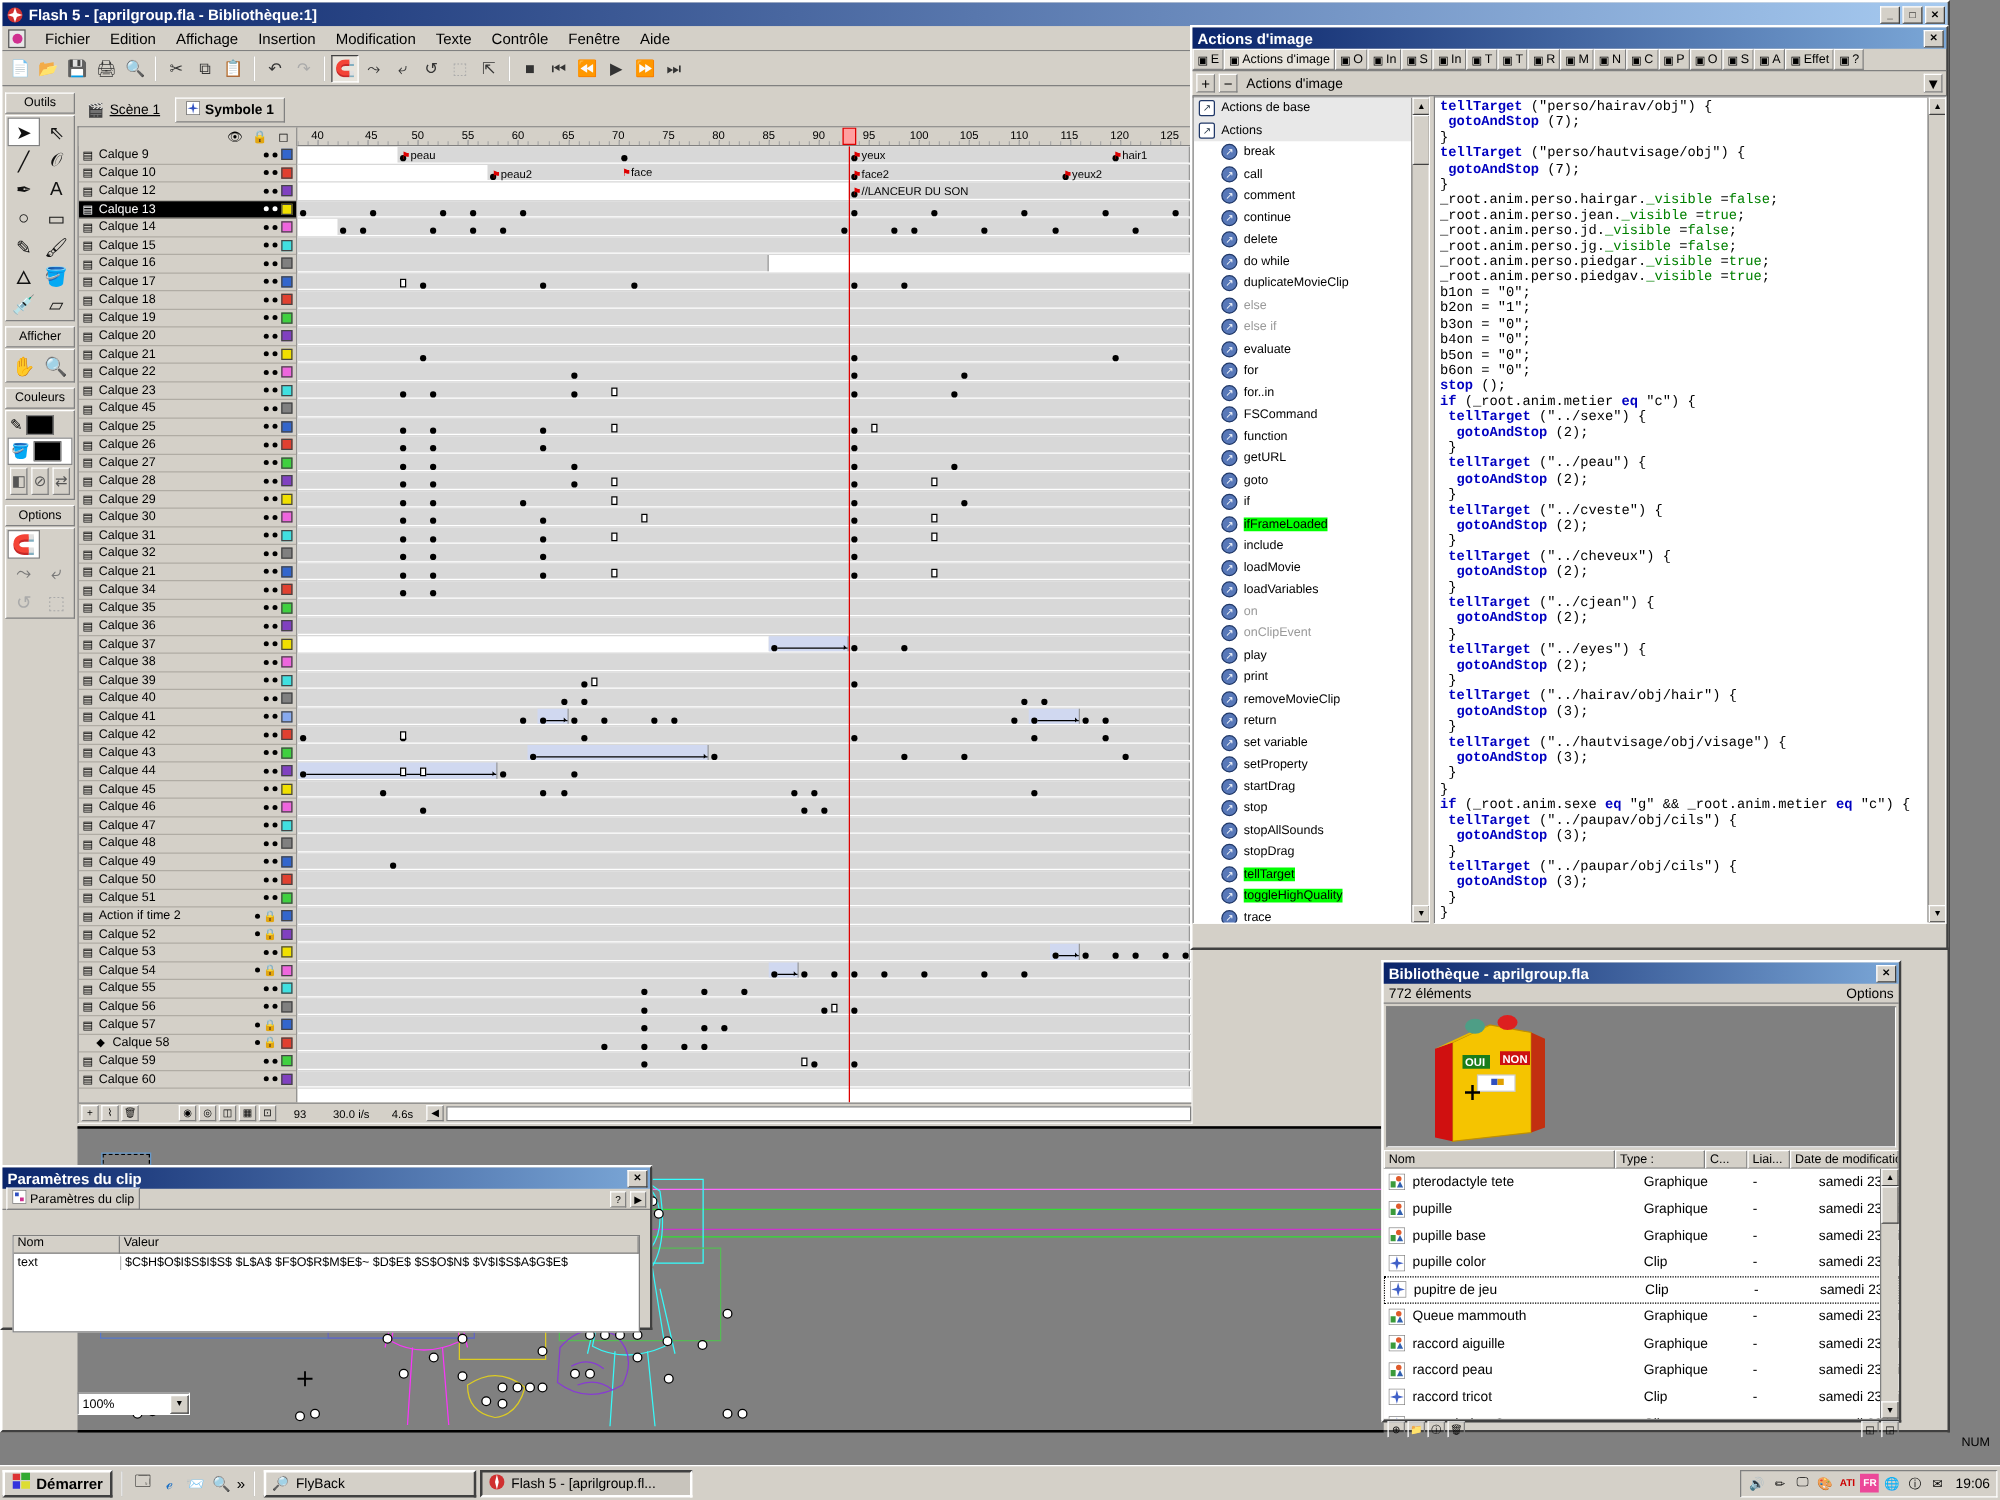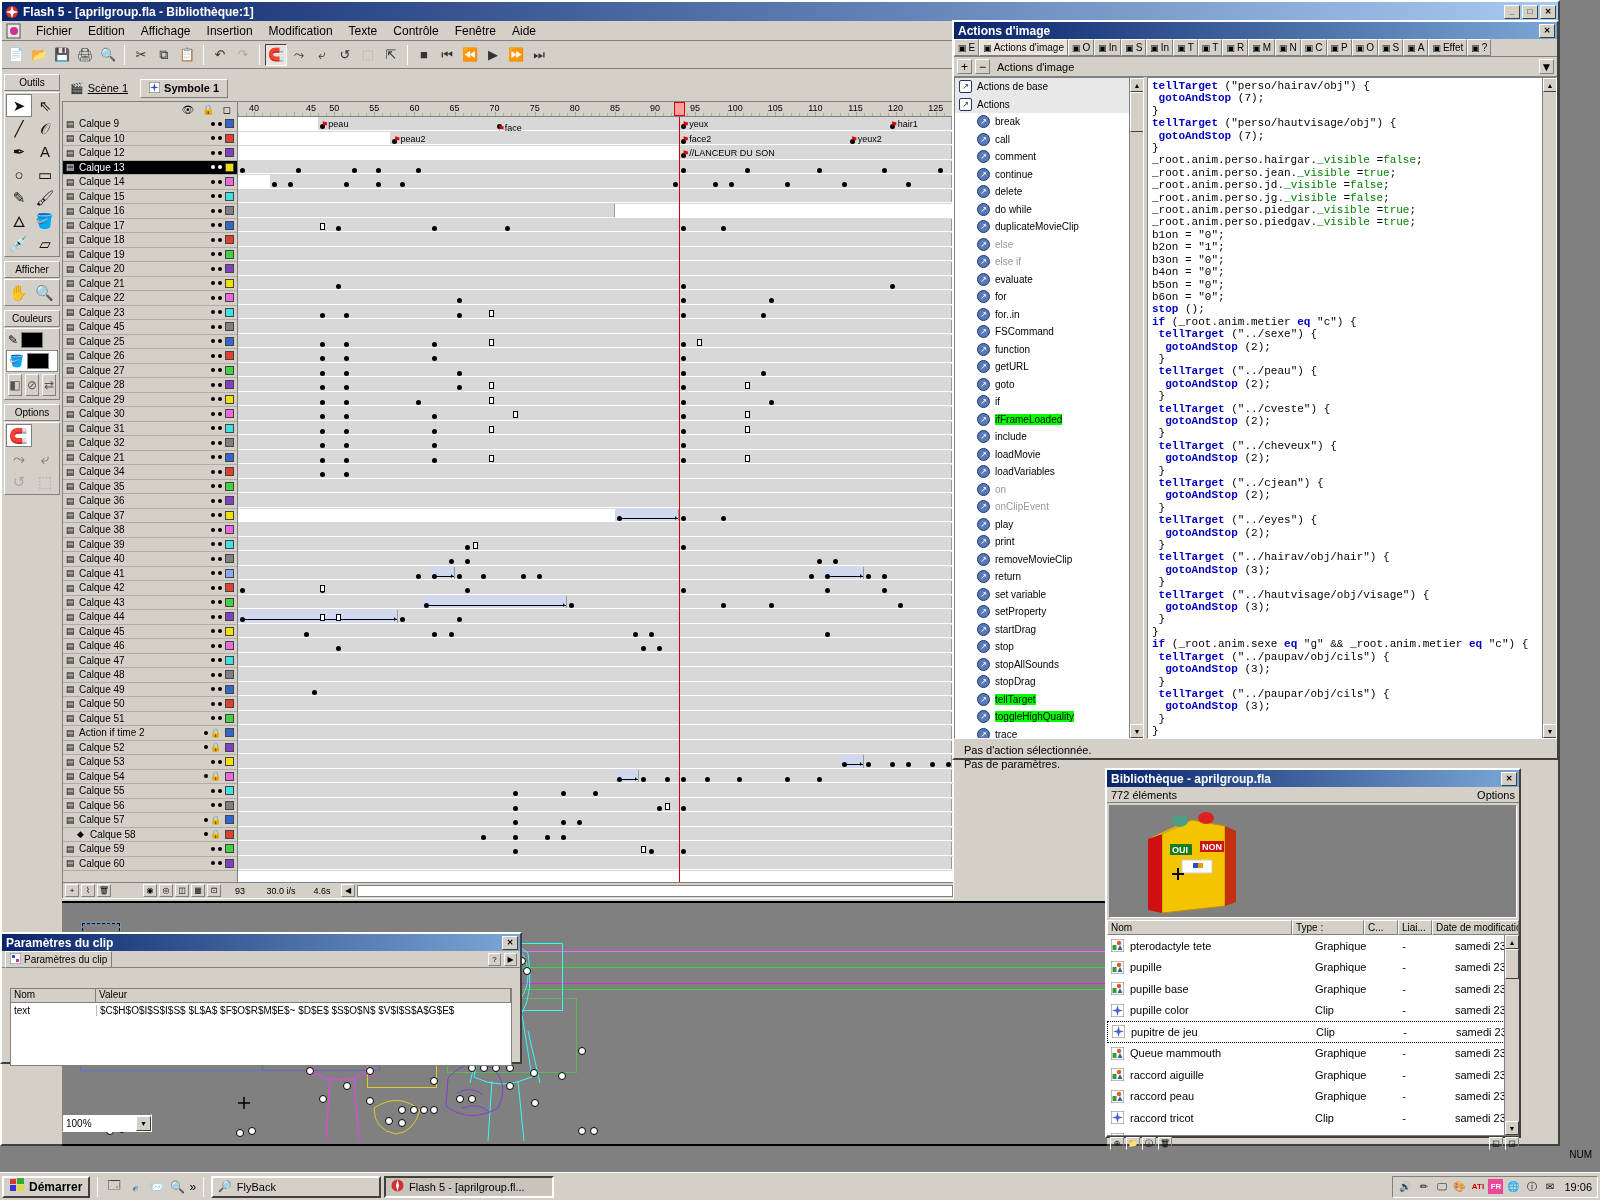--- a/index.html
+++ b/index.html
@@ -385,21 +385,21 @@
     <div id="timeline">
       <div id="tl-top">
         <div id="tl-layerhdr">
           <span>👁</span>
           <span>🔒</span>
           <span>◻</span>
         </div>
         <div id="tl-ruler">
             <span class="ruler-num" style="left: 16.04px;">40</span>
             <div class="ruler-tick" style="left: 16.04px; top: 10px;"></div>
-            <span class="ruler-num" style="left: 73px;">45</span>
+            <span class="ruler-num" style="left: 59px;">45</span>
             <div class="ruler-tick" style="left: 56.14px; top: 10px;"></div>
             <span class="ruler-num" style="left: 96.24px;">50</span>
             <div class="ruler-tick" style="left: 96.24px; top: 10px;"></div>
             <span class="ruler-num" style="left: 136.34px;">55</span>
             <div class="ruler-tick" style="left: 136.34px; top: 10px;"></div>
             <span class="ruler-num" style="left: 176.44px;">60</span>
             <div class="ruler-tick" style="left: 176.44px; top: 10px;"></div>
             <span class="ruler-num" style="left: 216.54px;">65</span>
             <div class="ruler-tick" style="left: 216.54px; top: 10px;"></div>
             <span class="ruler-num" style="left: 256.64px;">70</span>
@@ -1229,21 +1229,21 @@
               <div class="fr-span" style="left: 0px; width: 713.78px;"></div>
               <div class="kf" style="left: 274.68px;"></div>
               <div class="kf" style="left: 411.02px;"></div>
               <div class="kf" style="left: 443.1px;"></div>
               <div class="kf-empty" style="left: 403px;"></div>
             </div>
             <div class="frame-row" style="top: 739.5px;">
               <div class="fr-span" style="left: 0px; width: 713.78px;"></div>
             </div>
             <div class="lbl-row" style="left: 83.2px; top: 2px;"><span class="lbl-flag">⚑</span><span>peau</span></div>
-            <div class="lbl-row" style="left: 259.64px; top: 6px;"><span class="lbl-flag">⚑</span><span>face</span></div>
+            <div class="lbl-row" style="left: 259.64px; top: 16px;"><span class="lbl-flag">⚑</span><span>face</span></div>
             <div class="lbl-row" style="left: 444.1px; top: 2px;"><span class="lbl-flag">⚑</span><span>yeux</span></div>
             <div class="lbl-row" style="left: 652.62px; top: 2px;"><span class="lbl-flag">⚑</span><span>hair1</span></div>
             <div class="lbl-row" style="left: 155.38px; top: 16.5px;"><span class="lbl-flag">⚑</span><span>peau2</span></div>
             <div class="lbl-row" style="left: 444.1px; top: 16.5px;"><span class="lbl-flag">⚑</span><span>face2</span></div>
             <div class="lbl-row" style="left: 612.52px; top: 16.5px;"><span class="lbl-flag">⚑</span><span>yeux2</span></div>
             <div class="lbl-row" style="left: 444.1px; top: 31px;"><span class="lbl-flag">⚑</span><span>//LANCEUR DU SON</span></div>
           </div>
       </div>
       <div id="tl-status">
         <span class="st-btn">+</span>
@@ -1677,24 +1677,20 @@
  <span class="c-kw">tellTarget</span> ("../paupar/obj/cils") {
   <span class="c-kw">gotoAndStop</span> (3);
  }
 }</div>
         <div id="code-scroll">
           <div class="sb-btn">▲</div>
           <div class="sb-btn" style="position:absolute;bottom:0">▼</div>
         </div>
       </div>
     </div>
-    <div id="act-foot">
-      <span>Pas d'action sélectionnée.</span>
-      <span>Pas de paramètres.</span>
-    </div>
   </div>
 
   <div id="library">
     <div class="panelbar">
       <span>Bibliothèque - aprilgroup.fla</span>
       <span class="win-btns">
         <span class="win-btn">✕</span>
       </span>
     </div>
     <div id="lib-sub">

